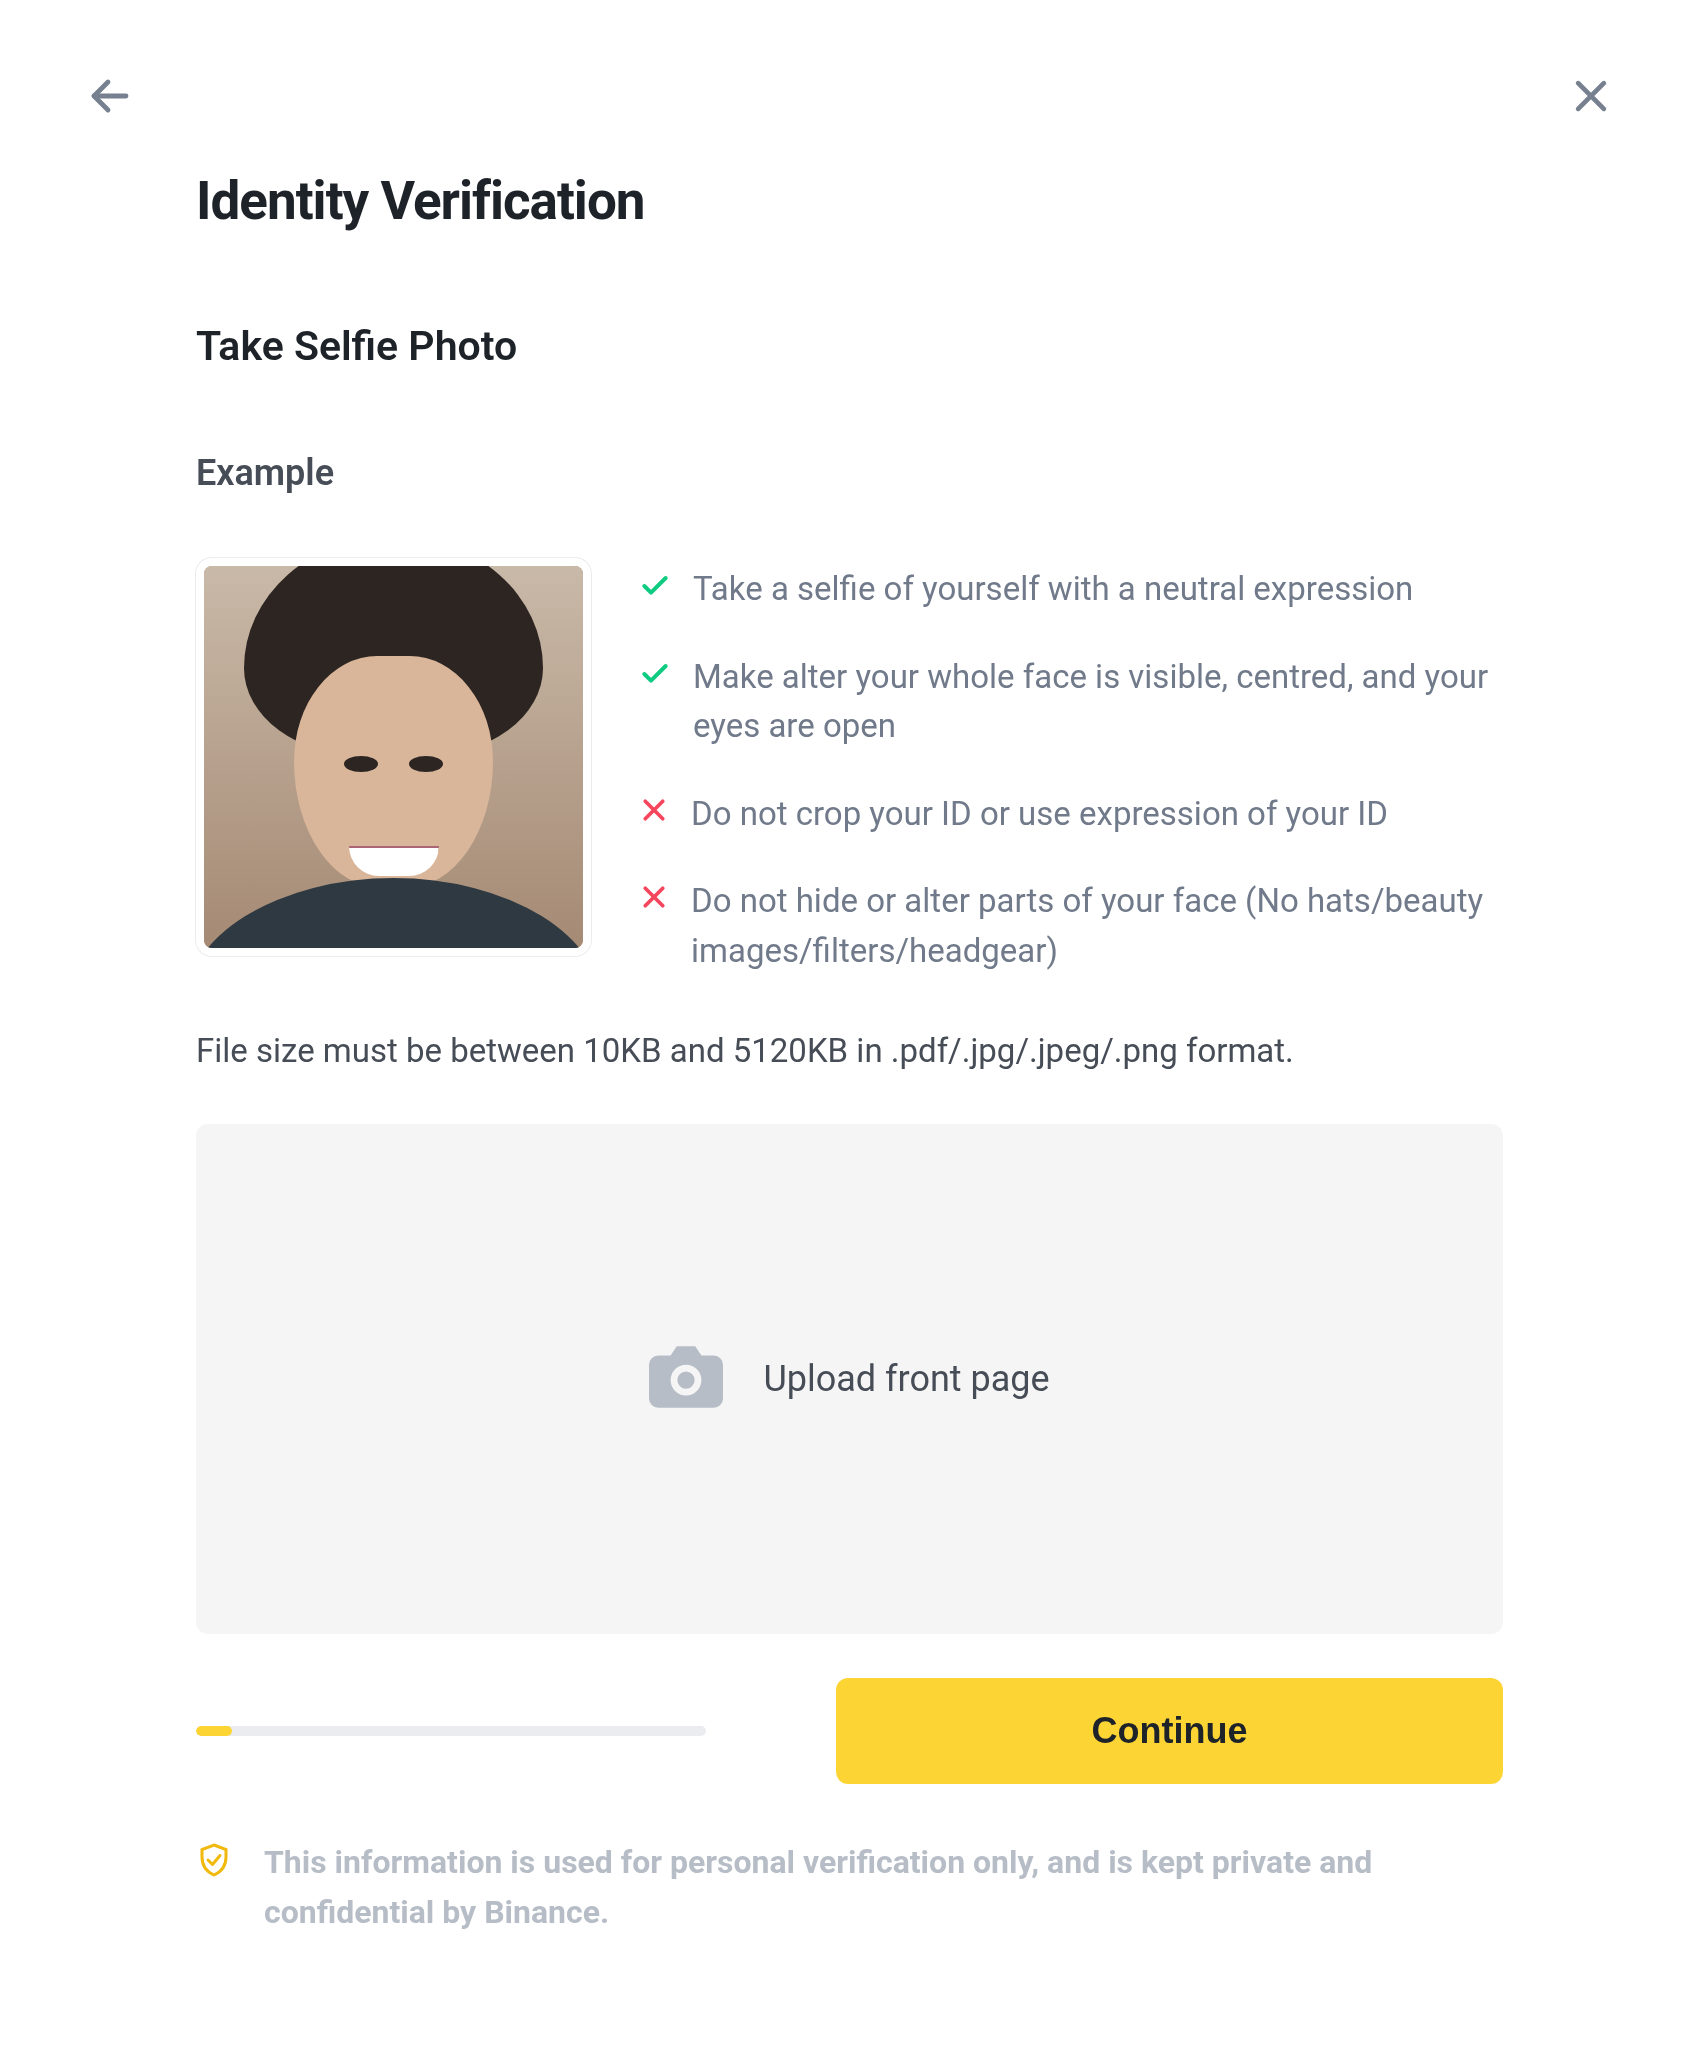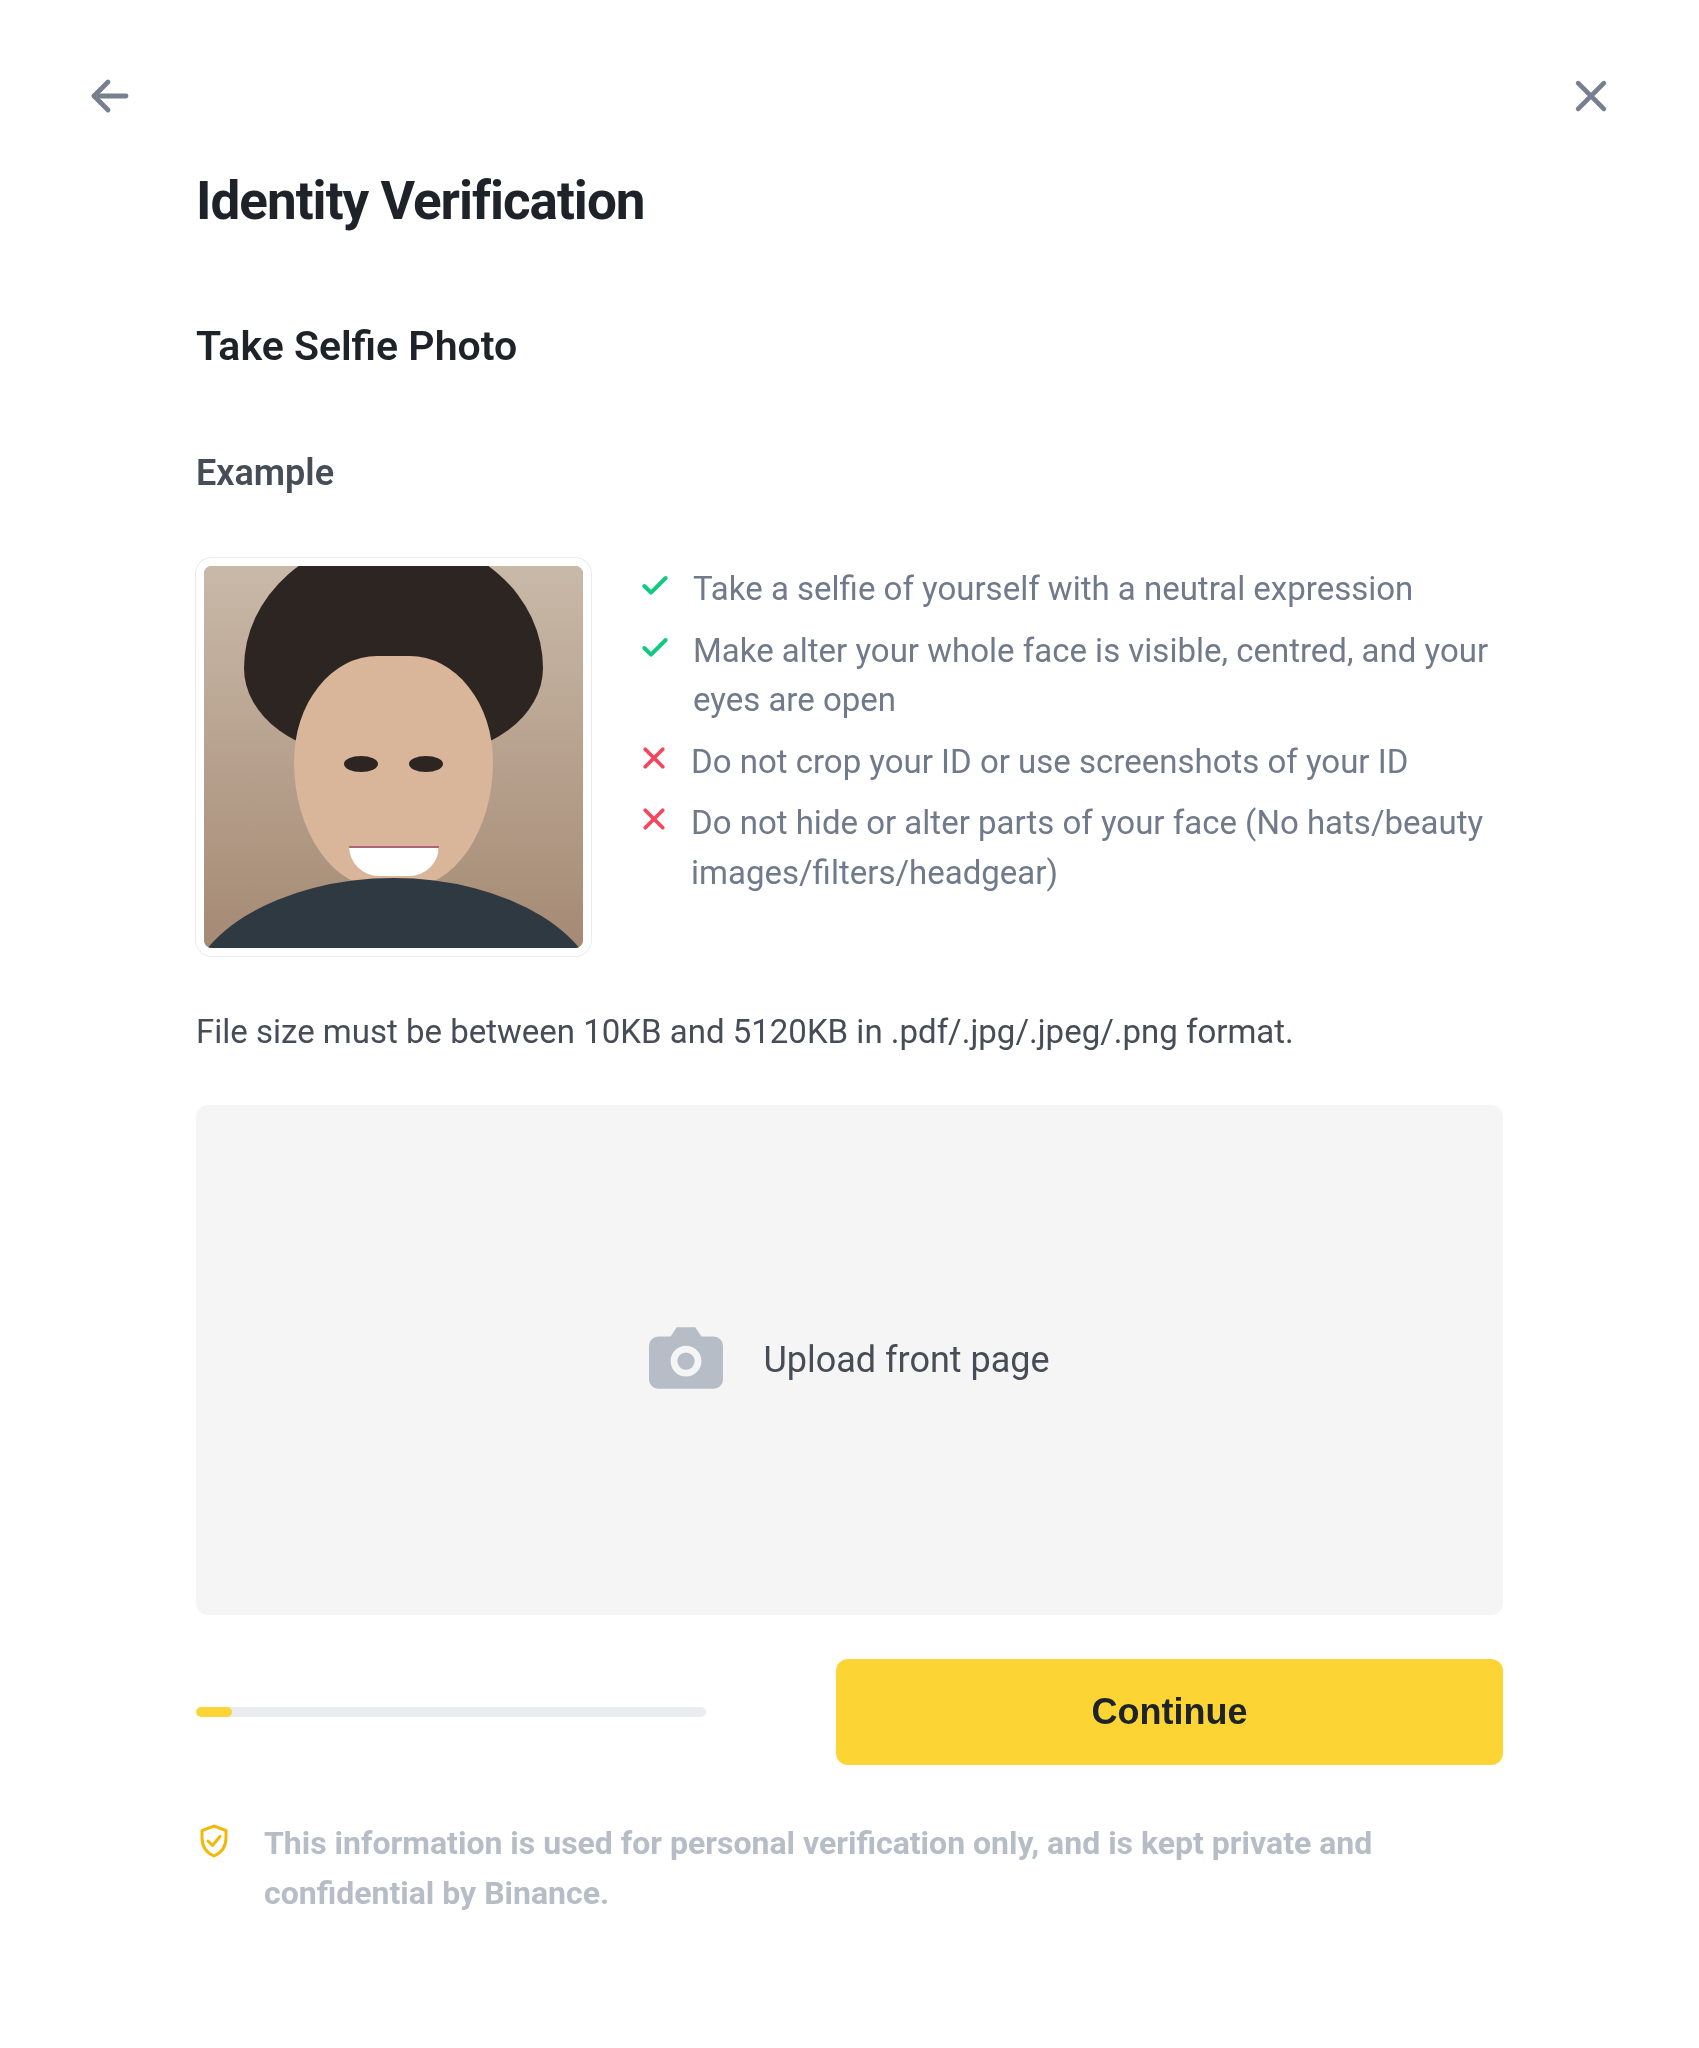--- a/index.html
+++ b/index.html
@@ -112,21 +112,21 @@
     position: absolute;
     left: -20px; right: -20px; bottom: -60px; height: 130px;
     background: #2f3942;
     border-radius: 50% 50% 0 0 / 100% 100% 0 0;
   }
 
   .rules {
     flex: 1;
     display: flex;
     flex-direction: column;
-    gap: 12px;
+    gap: 38px;
     padding-top: 6px;
     justify-content: flex-end;
   }
   .rule {
     display: flex;
     gap: 22px;
     align-items: flex-start;
   }
   .rule-icon {
     flex-shrink: 0;
@@ -257,21 +257,21 @@
           </span>
           <span class="rule-text">Make alter your whole face is visible, centred, and your eyes are open</span>
         </div>
         <div class="rule">
           <span class="rule-icon">
             <svg width="30" height="30" viewBox="0 0 24 24" fill="none" stroke="#f6465d" stroke-width="3" stroke-linecap="round">
                 <line x1="5" y1="5" x2="19" y2="19"></line>
                 <line x1="19" y1="5" x2="5" y2="19"></line>
               </svg>
           </span>
-          <span class="rule-text">Do not crop your ID or use screenshots of your ID</span>
+          <span class="rule-text">Do not crop your ID or use expression of your ID</span>
         </div>
         <div class="rule">
           <span class="rule-icon">
             <svg width="30" height="30" viewBox="0 0 24 24" fill="none" stroke="#f6465d" stroke-width="3" stroke-linecap="round">
                 <line x1="5" y1="5" x2="19" y2="19"></line>
                 <line x1="19" y1="5" x2="5" y2="19"></line>
               </svg>
           </span>
           <span class="rule-text">Do not hide or alter parts of your face (No hats/beauty images/filters/headgear)</span>
         </div>

